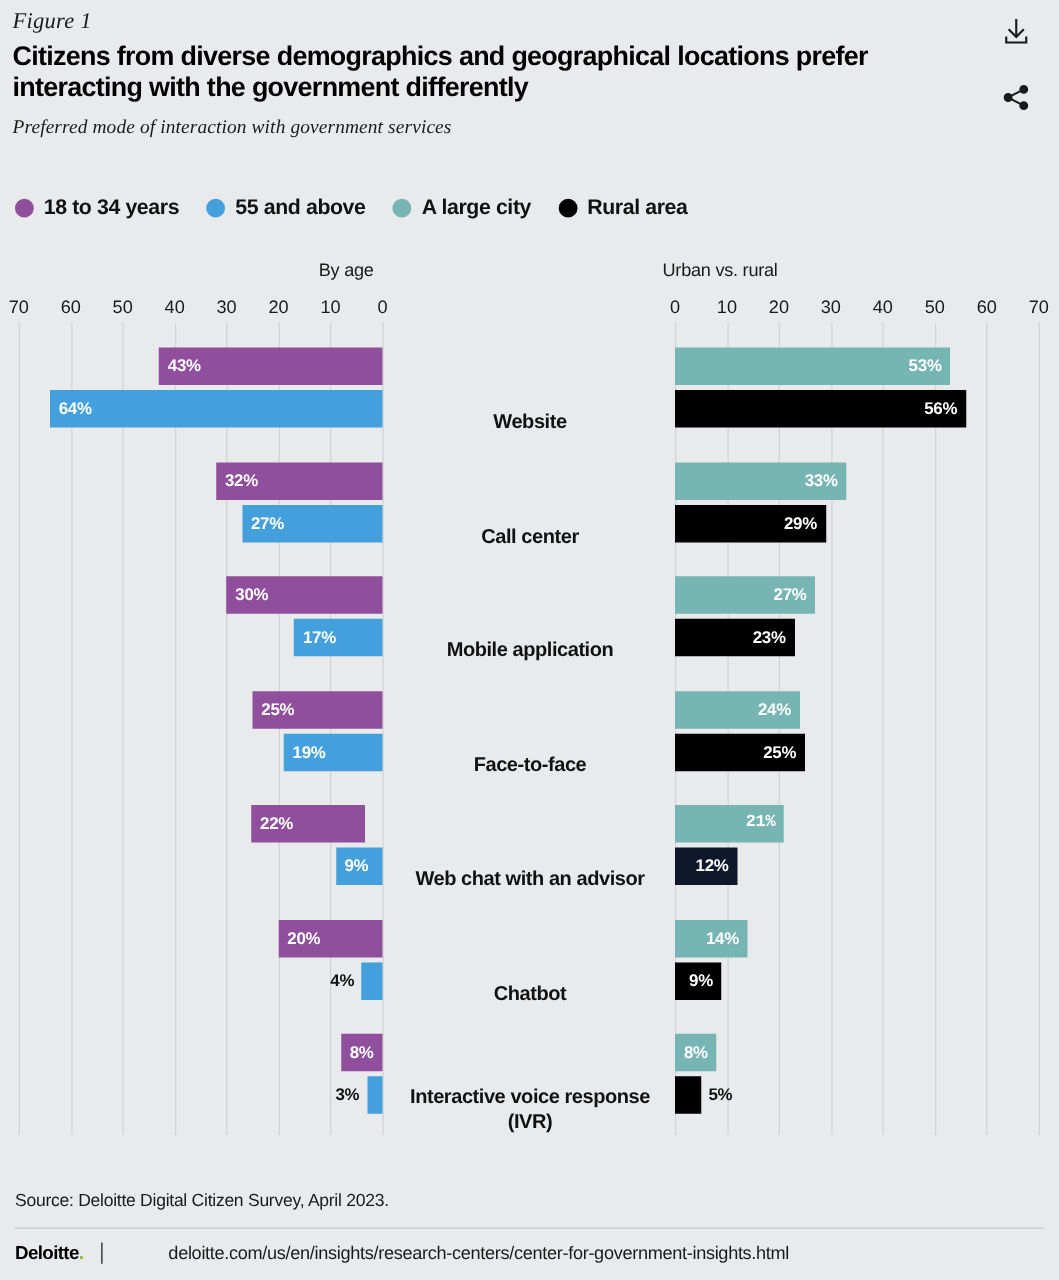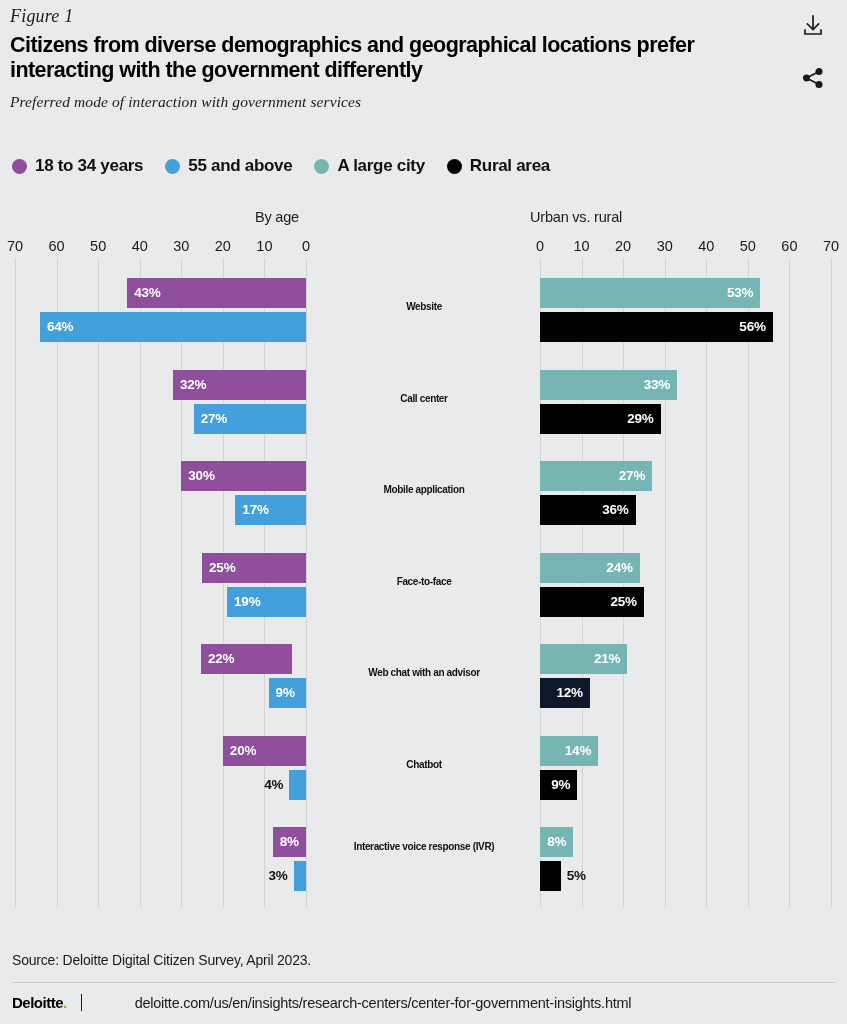--- a/index.html
+++ b/index.html
@@ -180,25 +180,26 @@
     position: absolute;
     left: 320px;
     top: 58px;
     width: 208px;
     height: 650px;
   }
   .cat-label {
     position: absolute;
     width: 208px;
     text-align: center;
-    font-size: 10px;
+    font-size: 16px;
     font-weight: bold;
     letter-spacing: -0.35px;
     color: #111;
     line-height: 1.25;
+    margin-top: 27px;
   }
 
   
   .footer {
     position: absolute;
     left: 12px;
     top: 952px;
     width: 823px;
   }
   .source {
@@ -387,29 +388,29 @@
         <div class="bar" title="Call center — A large city: 33%" style="top: 111.5px; width: 137.181px; background: rgb(119, 181, 181); left: 20px;">
           <span class="bar-label inside-right">33%</span>
         </div>
         <div class="bar" title="Call center — Rural area: 29%" style="top: 145.5px; width: 120.553px; background: rgb(0, 0, 0); left: 20px;">
           <span class="bar-label inside-right">29%</span>
         </div>
         <div class="bar" title="Mobile application — A large city: 27%" style="top: 203px; width: 112.239px; background: rgb(119, 181, 181); left: 20px;">
           <span class="bar-label inside-right">27%</span>
         </div>
         <div class="bar" title="Mobile application — Rural area: 23%" style="top: 237px; width: 95.611px; background: rgb(0, 0, 0); left: 20px;">
-          <span class="bar-label inside-right">36%</span>
+          <span class="bar-label inside-right">23%</span>
         </div>
         <div class="bar" title="Face-to-face — A large city: 24%" style="top: 294.5px; width: 99.768px; background: rgb(119, 181, 181); left: 20px;">
           <span class="bar-label inside-right">24%</span>
         </div>
         <div class="bar" title="Face-to-face — Rural area: 25%" style="top: 328.5px; width: 103.925px; background: rgb(0, 0, 0); left: 20px;">
           <span class="bar-label inside-right">25%</span>
         </div>
-        <div class="bar" title="Web chat with an advisor — A large city: 21%" style="top: 386px; width: 87.297px; background: rgb(119, 181, 181); left: 20px;">
+        <div class="bar" title="Web chat with an advisor — A large city: 21%" style="top: 386px; width: 87.297px; background: rgb(119, 181, 181); left: 20px; font-family: Liberation Mono, monospace;">
           <span class="bar-label inside-right">21%</span>
         </div>
         <div class="bar" title="Web chat with an advisor — Rural area: 12%" style="top: 420px; width: 49.884px; background: #0f172a; left: 20px;">
           <span class="bar-label inside-right">12%</span>
         </div>
         <div class="bar" title="Chatbot — A large city: 14%" style="top: 477.5px; width: 58.198px; background: rgb(119, 181, 181); left: 20px;">
           <span class="bar-label inside-right">14%</span>
         </div>
         <div class="bar" title="Chatbot — Rural area: 9%" style="top: 511.5px; width: 37.413px; background: rgb(0, 0, 0); left: 20px;">
           <span class="bar-label inside-right">9%</span>

